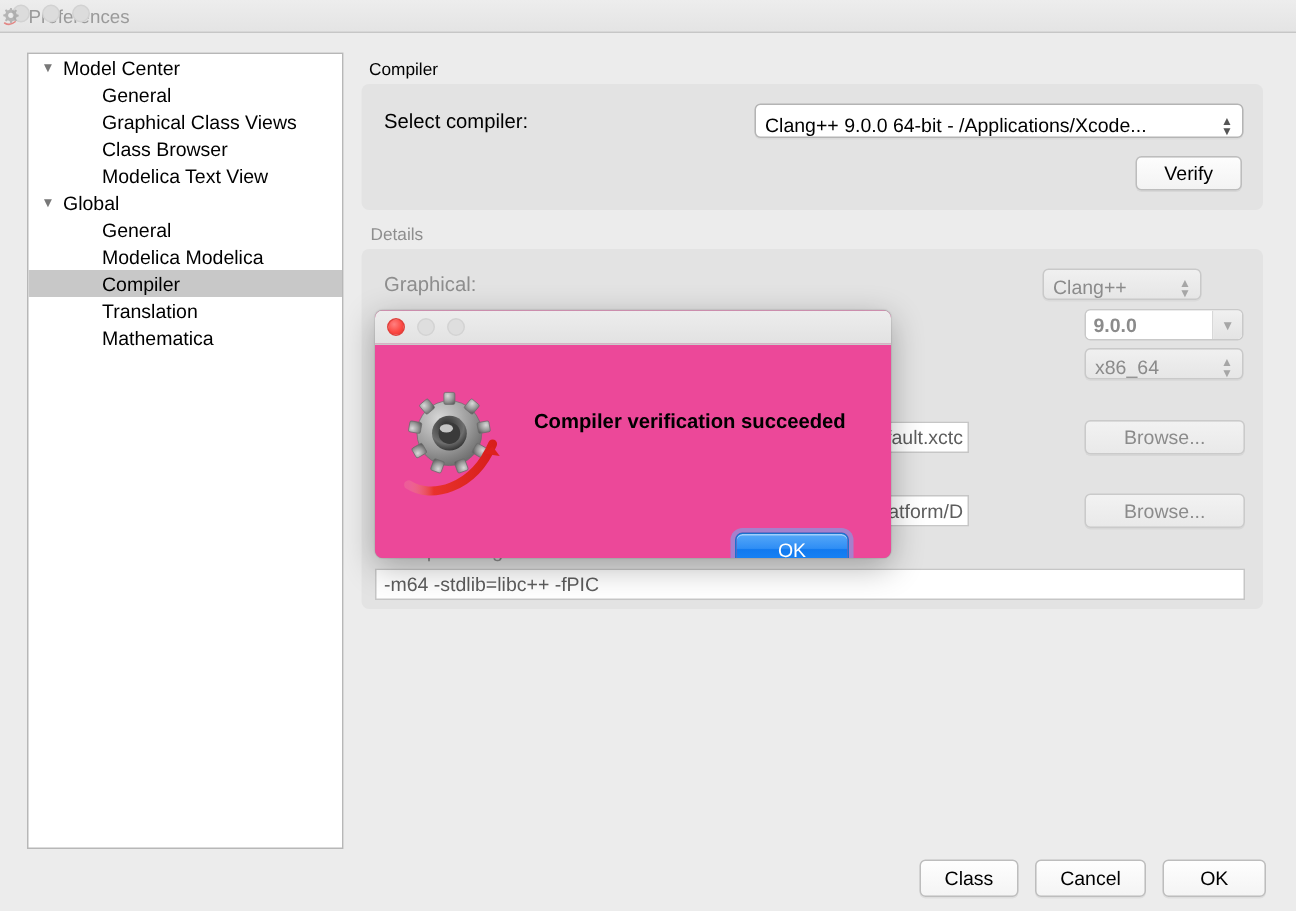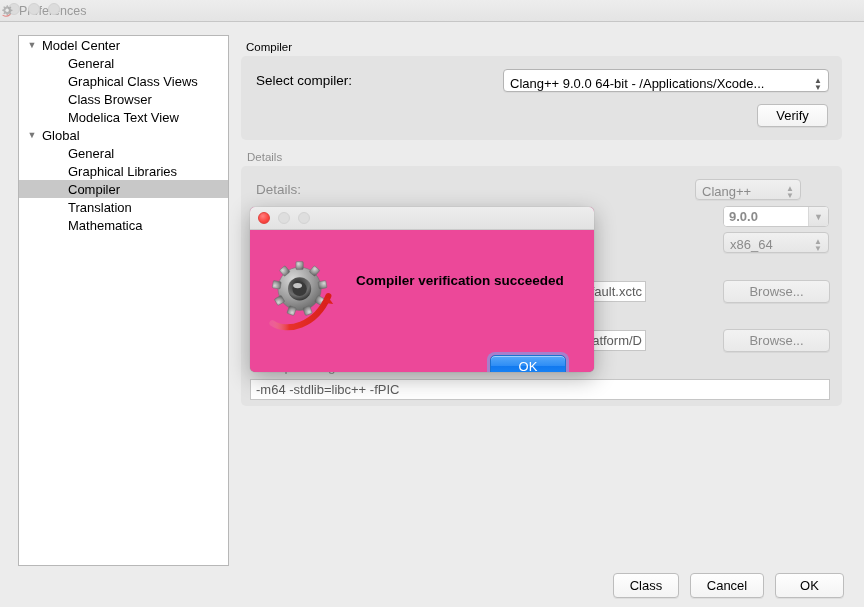--- a/index.html
+++ b/index.html
@@ -366,21 +366,21 @@
     <div class="tree-row parent">
       <span class="disclosure">▼</span>
       <span class="tree-label">Global</span>
     </div>
     <div class="tree-row child">
       <span class="disclosure"></span>
       <span class="tree-label">General</span>
     </div>
     <div class="tree-row child">
       <span class="disclosure"></span>
-      <span class="tree-label">Graphical Libraries</span>
+      <span class="tree-label">Modelica Modelica</span>
     </div>
     <div class="tree-row child selected">
       <span class="disclosure"></span>
       <span class="tree-label">Compiler</span>
     </div>
     <div class="tree-row child">
       <span class="disclosure"></span>
       <span class="tree-label">Translation</span>
     </div>
     <div class="tree-row child">
@@ -400,21 +400,21 @@
         <span>▲</span>
         <span>▼</span>
       </span>
   </div>
 
   <div class="btn" style="left:757px; top:104px; width:71px; height:23px;">Verify</div>
 
   <div class="group-title muted" id="details-group-title">Details</div>
   <div class="group-box" id="details-group"></div>
 
-  <div class="field-label muted" style="left:256px; top:182px;">Details:</div>
+  <div class="field-label muted" style="left:256px; top:182px;">Graphical:</div>
 
   <div class="popup disabled" style="left:695px; top:179px; width:106px; height:21px;">
     <span class="popup-text">Clang++</span>
     <span class="arrows">
         <span>▲</span>
         <span>▼</span>
       </span>
   </div>
 
   <div class="combo" style="left:723px; top:206px; width:106px; height:21px;">

